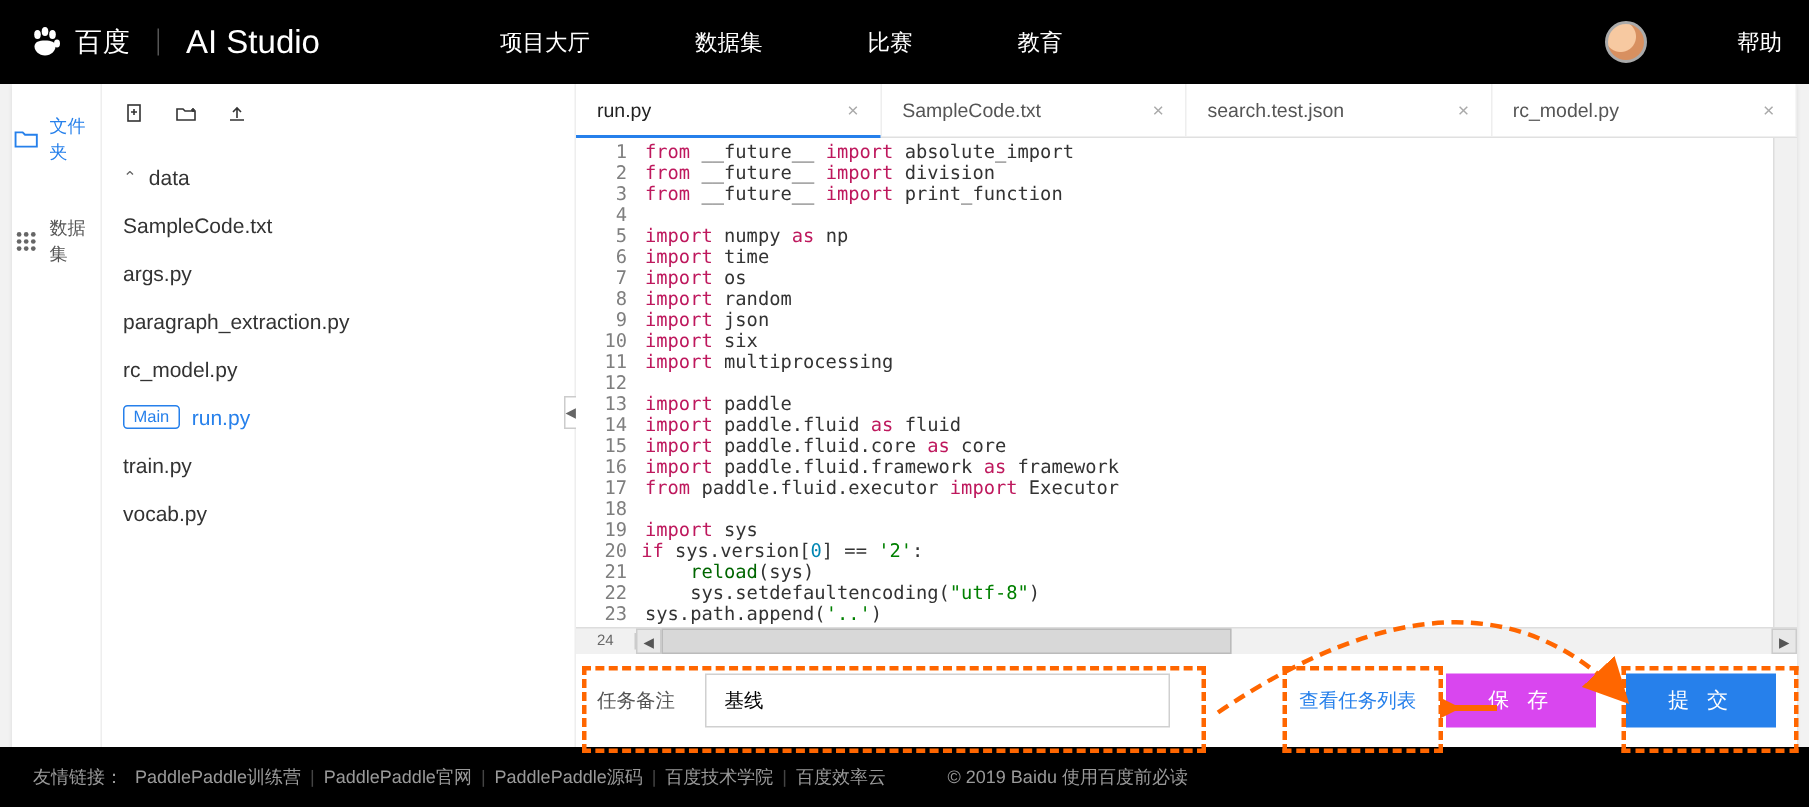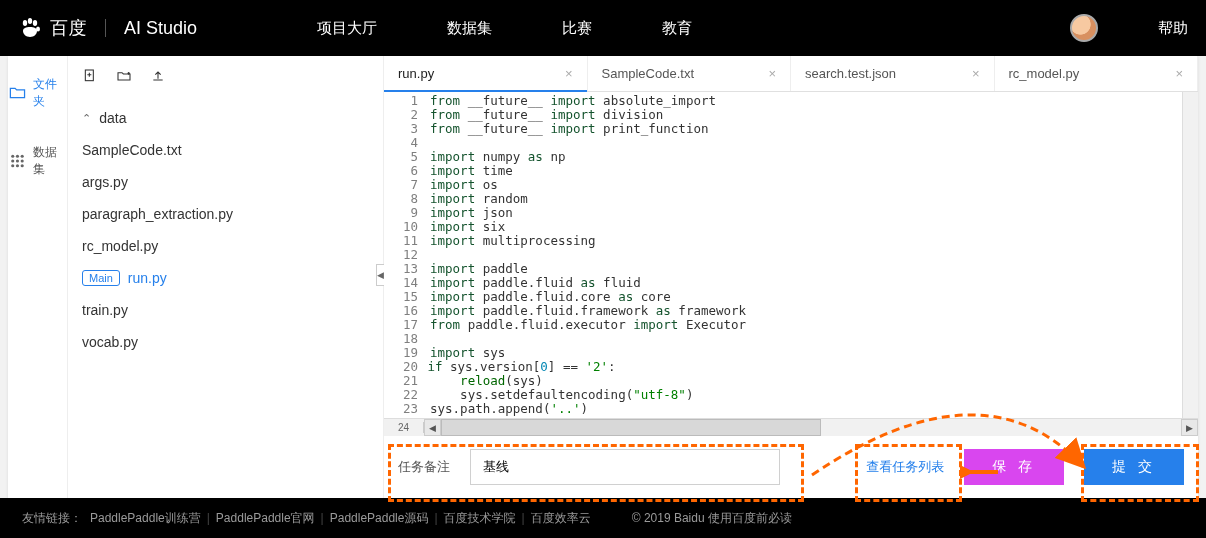--- a/index.html
+++ b/index.html
@@ -2,21 +2,21 @@
 <html><head>
 <meta charset="utf-8">
 <style>
 * { box-sizing: border-box; margin: 0; padding: 0; }
 body { font-family: "Helvetica Neue", Arial, sans-serif; font-size: 13px; background: #f2f2f2; width: 1206px; }
 .topbar { background: #000; color: #fff; height: 56px; display: flex; align-items: center; padding: 0 18px; }
 .logo { display: flex; align-items: center; gap: 8px; }
 .paw { width: 24px; height: 24px; }
 .logo-text { font-size: 18px; font-weight: 500; letter-spacing: 0.5px; }
 .logo-div { width:1px; height:18px; background:#555; margin:0 10px; }
-.logo-sub { font-size: 18px; font-weight: 300; }
+.logo-sub { font-size: 22px; font-weight: 300; }
 .nav { display: flex; gap: 70px; margin-left: 120px; font-size: 15px; }
 .nav span { cursor: pointer; }
 .spacer { flex: 1; }
 .avatar { width: 28px; height: 28px; border-radius: 50%; background: radial-gradient(circle at 35% 35%, #f7c9a1 45%, #d89060 48%); margin-right: 60px; border:2px solid #aaa; }
 .help { font-size: 15px; }
 .main { display: flex; background: #fff; height: 442px; margin: 0 8px; box-shadow: 0 1px 3px rgba(0,0,0,0.1); }
 .sidebar-left { width: 60px; border-right: 1px solid #eee; display:flex; flex-direction:column; align-items:center; padding-top:20px; }
 .sb-item { display:flex; flex-direction:row; align-items:center; gap:6px; margin-bottom:34px; cursor:pointer; color:#555; font-size:12px; }
 .sb-item.active { color:#2680eb; }
 .sb-item svg { width:20px; height:20px; }
@@ -35,21 +35,21 @@
 .tab { flex:1; display:flex; align-items:center; justify-content:space-between; padding:0 14px; font-size:13px; color:#555; border-right:1px solid #eee; cursor:pointer; position:relative; }
 .tab.active { color:#222; }
 .tab.active::after { content:""; position:absolute; left:0; right:0; bottom:-1px; height:2px; background:#2680eb; }
 .tab .x { color:#aaa; font-size:13px; }
 .code-area { flex:1; display:flex; font-family:Consolas,Menlo,monospace; font-size:12.5px; line-height:14px; overflow:hidden; background:#fff; position:relative; }
 .gutter { width: 40px; text-align:right; padding: 2px 6px 2px 0; color:#7f7f7f; background:#fff; user-select:none; }
 .gutter div { height:14px; }
 .code { flex:1; padding:2px 0 2px 6px; white-space:pre; color:#333; overflow:hidden; }
 .code div { height:14px; }
 .code .brk::before { content:"▸"; color:#8a8a8a; margin-left:-12px; margin-right:4px; font-size:9px; }
-.hl-k { color:#14532d; }
+.hl-k { color:#be185d; }
 .hl-b { color:#0086b3; }
 .hl-s { color:#008000; }
 .hl-n { color:#006600; }
 .hscroll { height:18px; display:flex; align-items:center; border-top:1px solid #ddd; background:#f1f1f1; position:relative;}
 .hscroll .arrow { width:17px; height:17px; display:flex;align-items:center;justify-content:center; font-size:9px; color:#555; background:#e8e8e8; border:1px solid #ccc;}
 .hscroll .track { flex:1; height:17px; position:relative; }
 .hscroll .thumb { position:absolute; left:0; top:0; height:17px; width:380px; background:#d8d8d8; border:1px solid #bbb;}
 .bottom-bar { height:62px; display:flex; align-items:center; padding:0 14px; gap:20px; position:relative; }
 .task-label { font-size:13px; color:#555; }
 .task-input { width:310px; height:36px; border:1px solid #d0d0d0; padding:0 12px; font-size:13px; }

